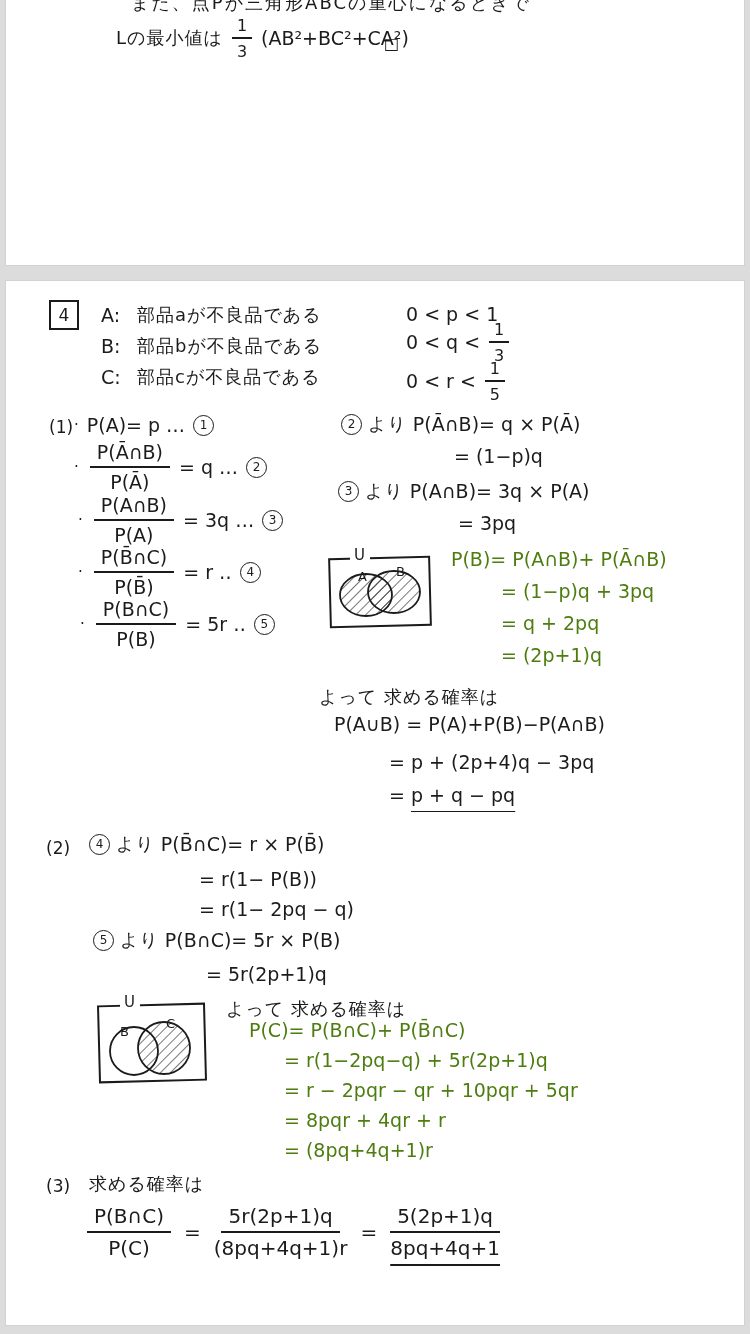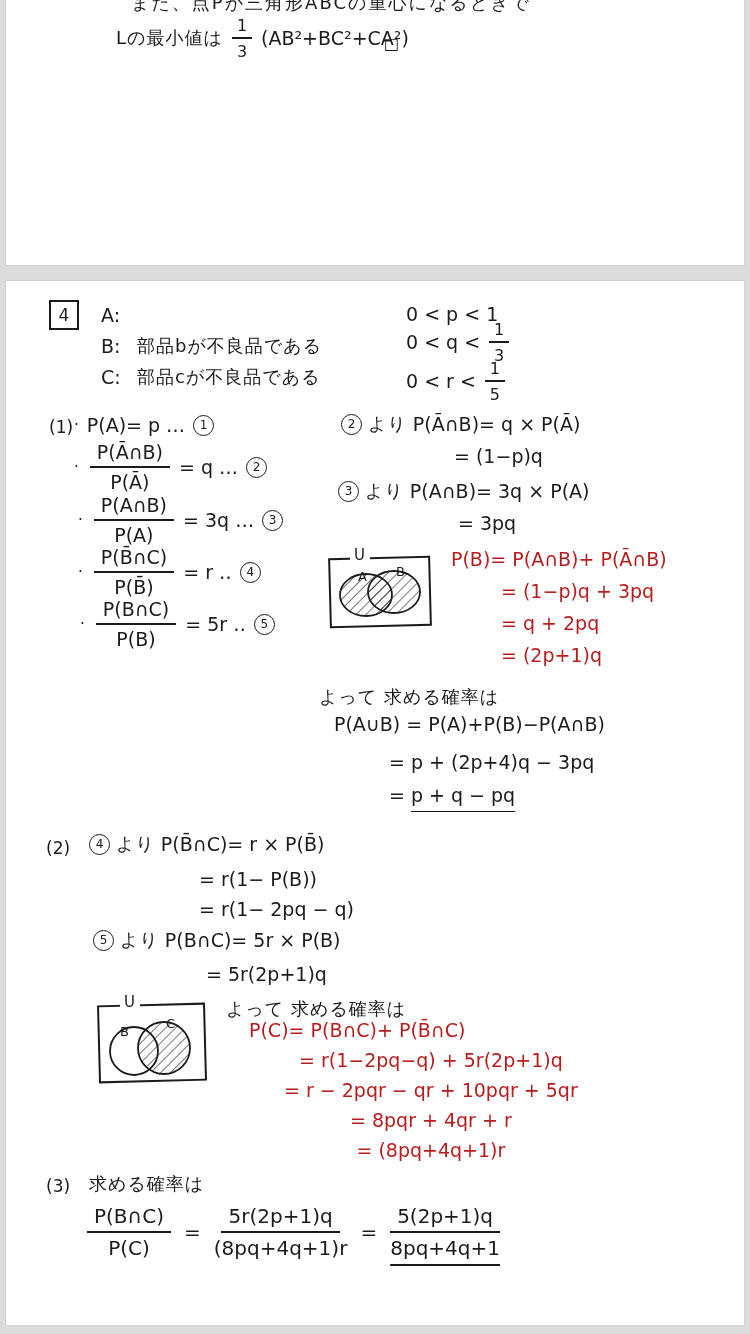--- a/index.html
+++ b/index.html
@@ -5,24 +5,24 @@
   html,body { margin:0; padding:0; }
   body { background:#dcdcdc; font-family:"DejaVu Sans", sans-serif; }
   .canvas { position:relative; width:750px; height:1334px; background:#dcdcdc; margin:0 auto; overflow:hidden;padding-left:18px; }
   .page { position:absolute; left:5px; width:740px; background:#ffffff; border:1px solid #d2d2d2; box-sizing:border-box; overflow:hidden; }
   .page1 { top:0; height:266px; border-top:none; }
   .page2 { top:280px; height:1046px; }
 
   .line { position:absolute; white-space:nowrap; display:flex; align-items:center; gap:6px;
           color:#1b1b1b; font-size:19px; }
   .jp { font-size:18px; letter-spacing:1px; }
-  .block { position:absolute; color:#b91c1c; font-size:19px; white-space:nowrap; }
+  .block { position:absolute; color:#4d7c0f; font-size:19px; white-space:nowrap; }
   .block .bl { line-height:32px; }
   .ind50 { margin-left:50px; }
-  .ind35 { margin-left:35px;text-align:center; }
+  .ind35 { margin-left:35px; }
 
   .frac { display:inline-flex; flex-direction:column; align-items:center; vertical-align:middle; margin:0 3px; }
   .frac .num { padding:0 7px 3px; border-bottom:2px solid #1b1b1b; text-align:center; }
   .frac .den { padding-top:3px; text-align:center; }
   .frac.small { font-size:16px; }
   .frac.small .num { padding:0 5px 2px; }
 
   .circ { display:inline-flex; align-items:center; justify-content:center; width:19px; height:19px;
           border:1.6px solid #1b1b1b; border-radius:50%; font-size:12px; flex:0 0 auto; }
   .bullet { font-size:15px; margin-right:2px; }
@@ -97,20 +97,21 @@
     <div class="line p1qed">□</div>
   </div>
 
   <div class="page page2">
 
     <div class="probno">4</div>
 
     <div class="defs">
       <div class="defrow">
         <span class="deflabel">A:</span>
+        <span class="jp">部品aが不良品である</span>
       </div>
       <div class="defrow">
         <span class="deflabel">B:</span>
         <span class="jp">部品bが不良品である</span>
       </div>
       <div class="defrow">
         <span class="deflabel">C:</span>
         <span class="jp">部品cが不良品である</span>
       </div>
     </div>

